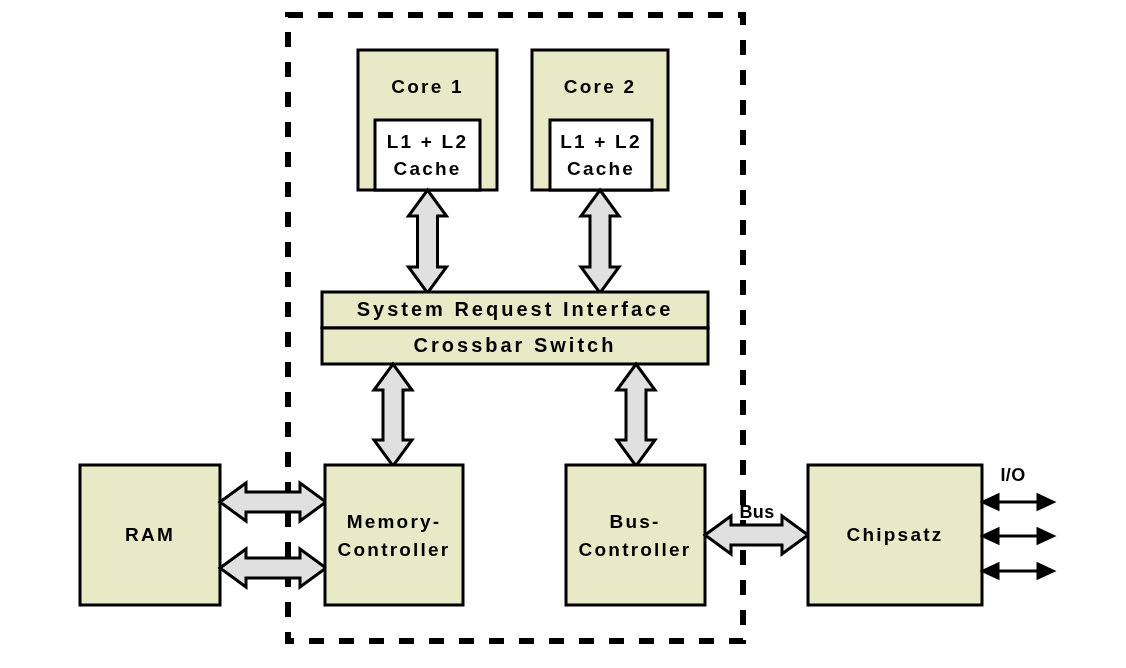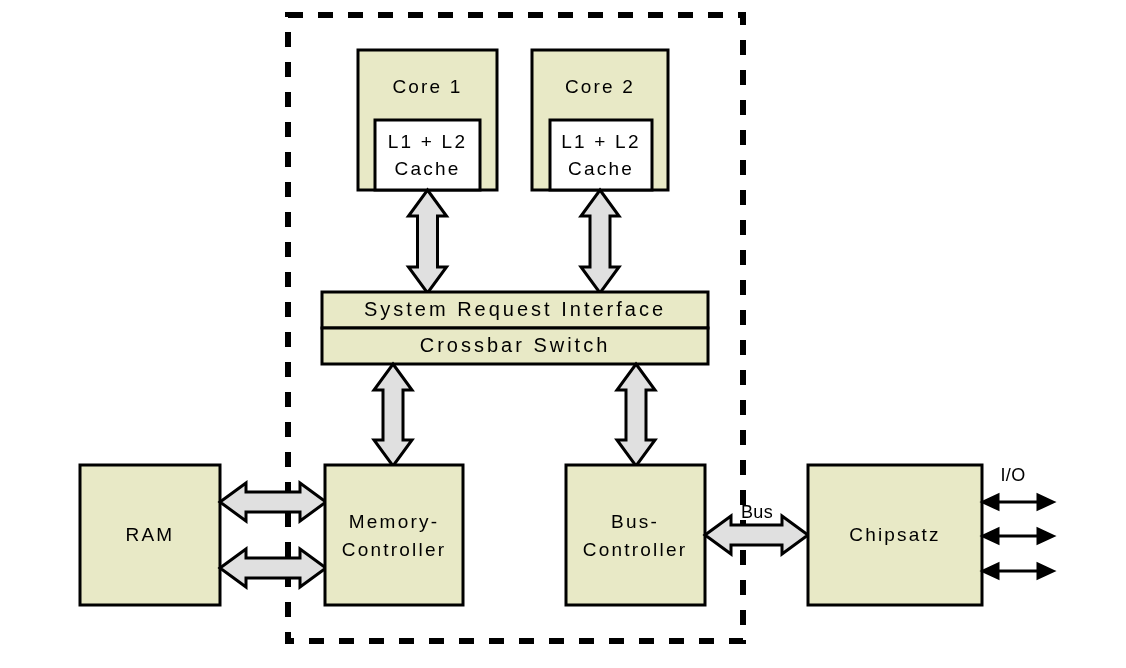--- a/index.html
+++ b/index.html
@@ -10,20 +10,21 @@
   body {
     width: 1126px;
     height: 668px;
     font-family: "Liberation Sans", sans-serif;
     overflow: hidden;
   }
   #diagram-root {
     position: relative;
     width: 1126px;
     height: 668px;
+    font-weight: bold;
   }
   svg#cpu-diagram {
     display: block;
     width: 1126px;
     height: 668px;
   }
   .box-fill {
     fill: #e8e9c6;
     stroke: #000000;
     stroke-width: 3;

